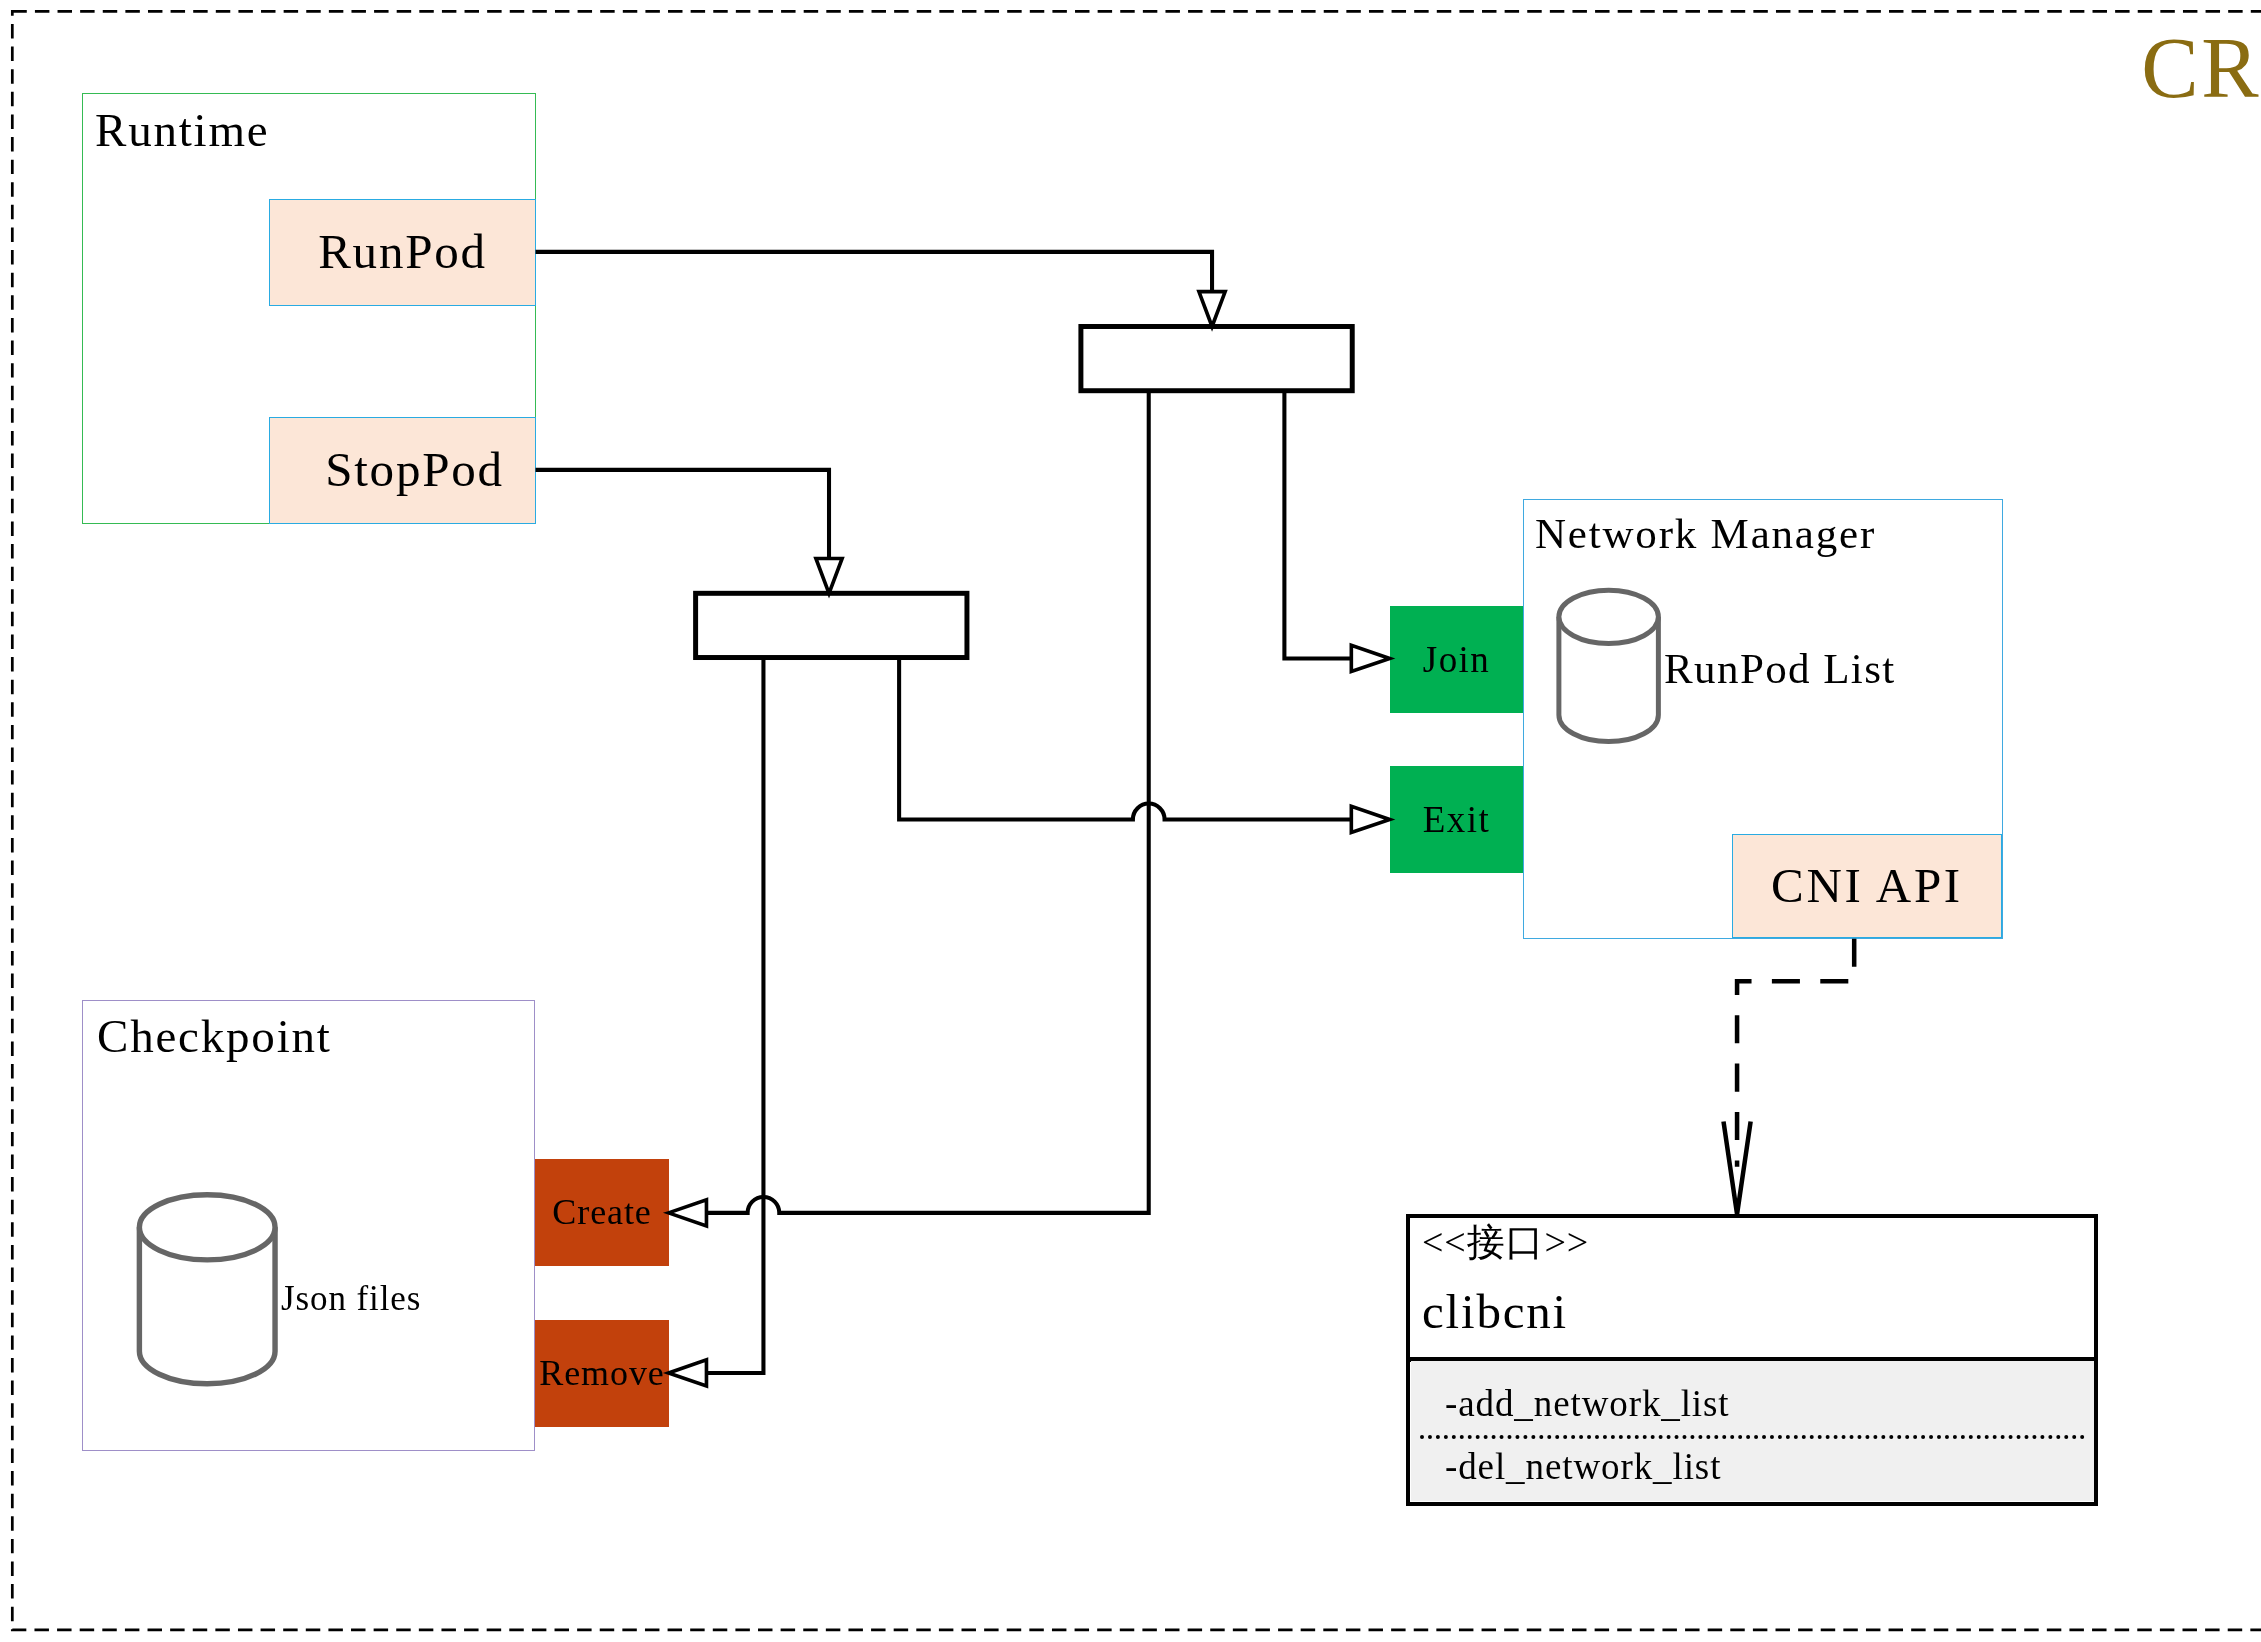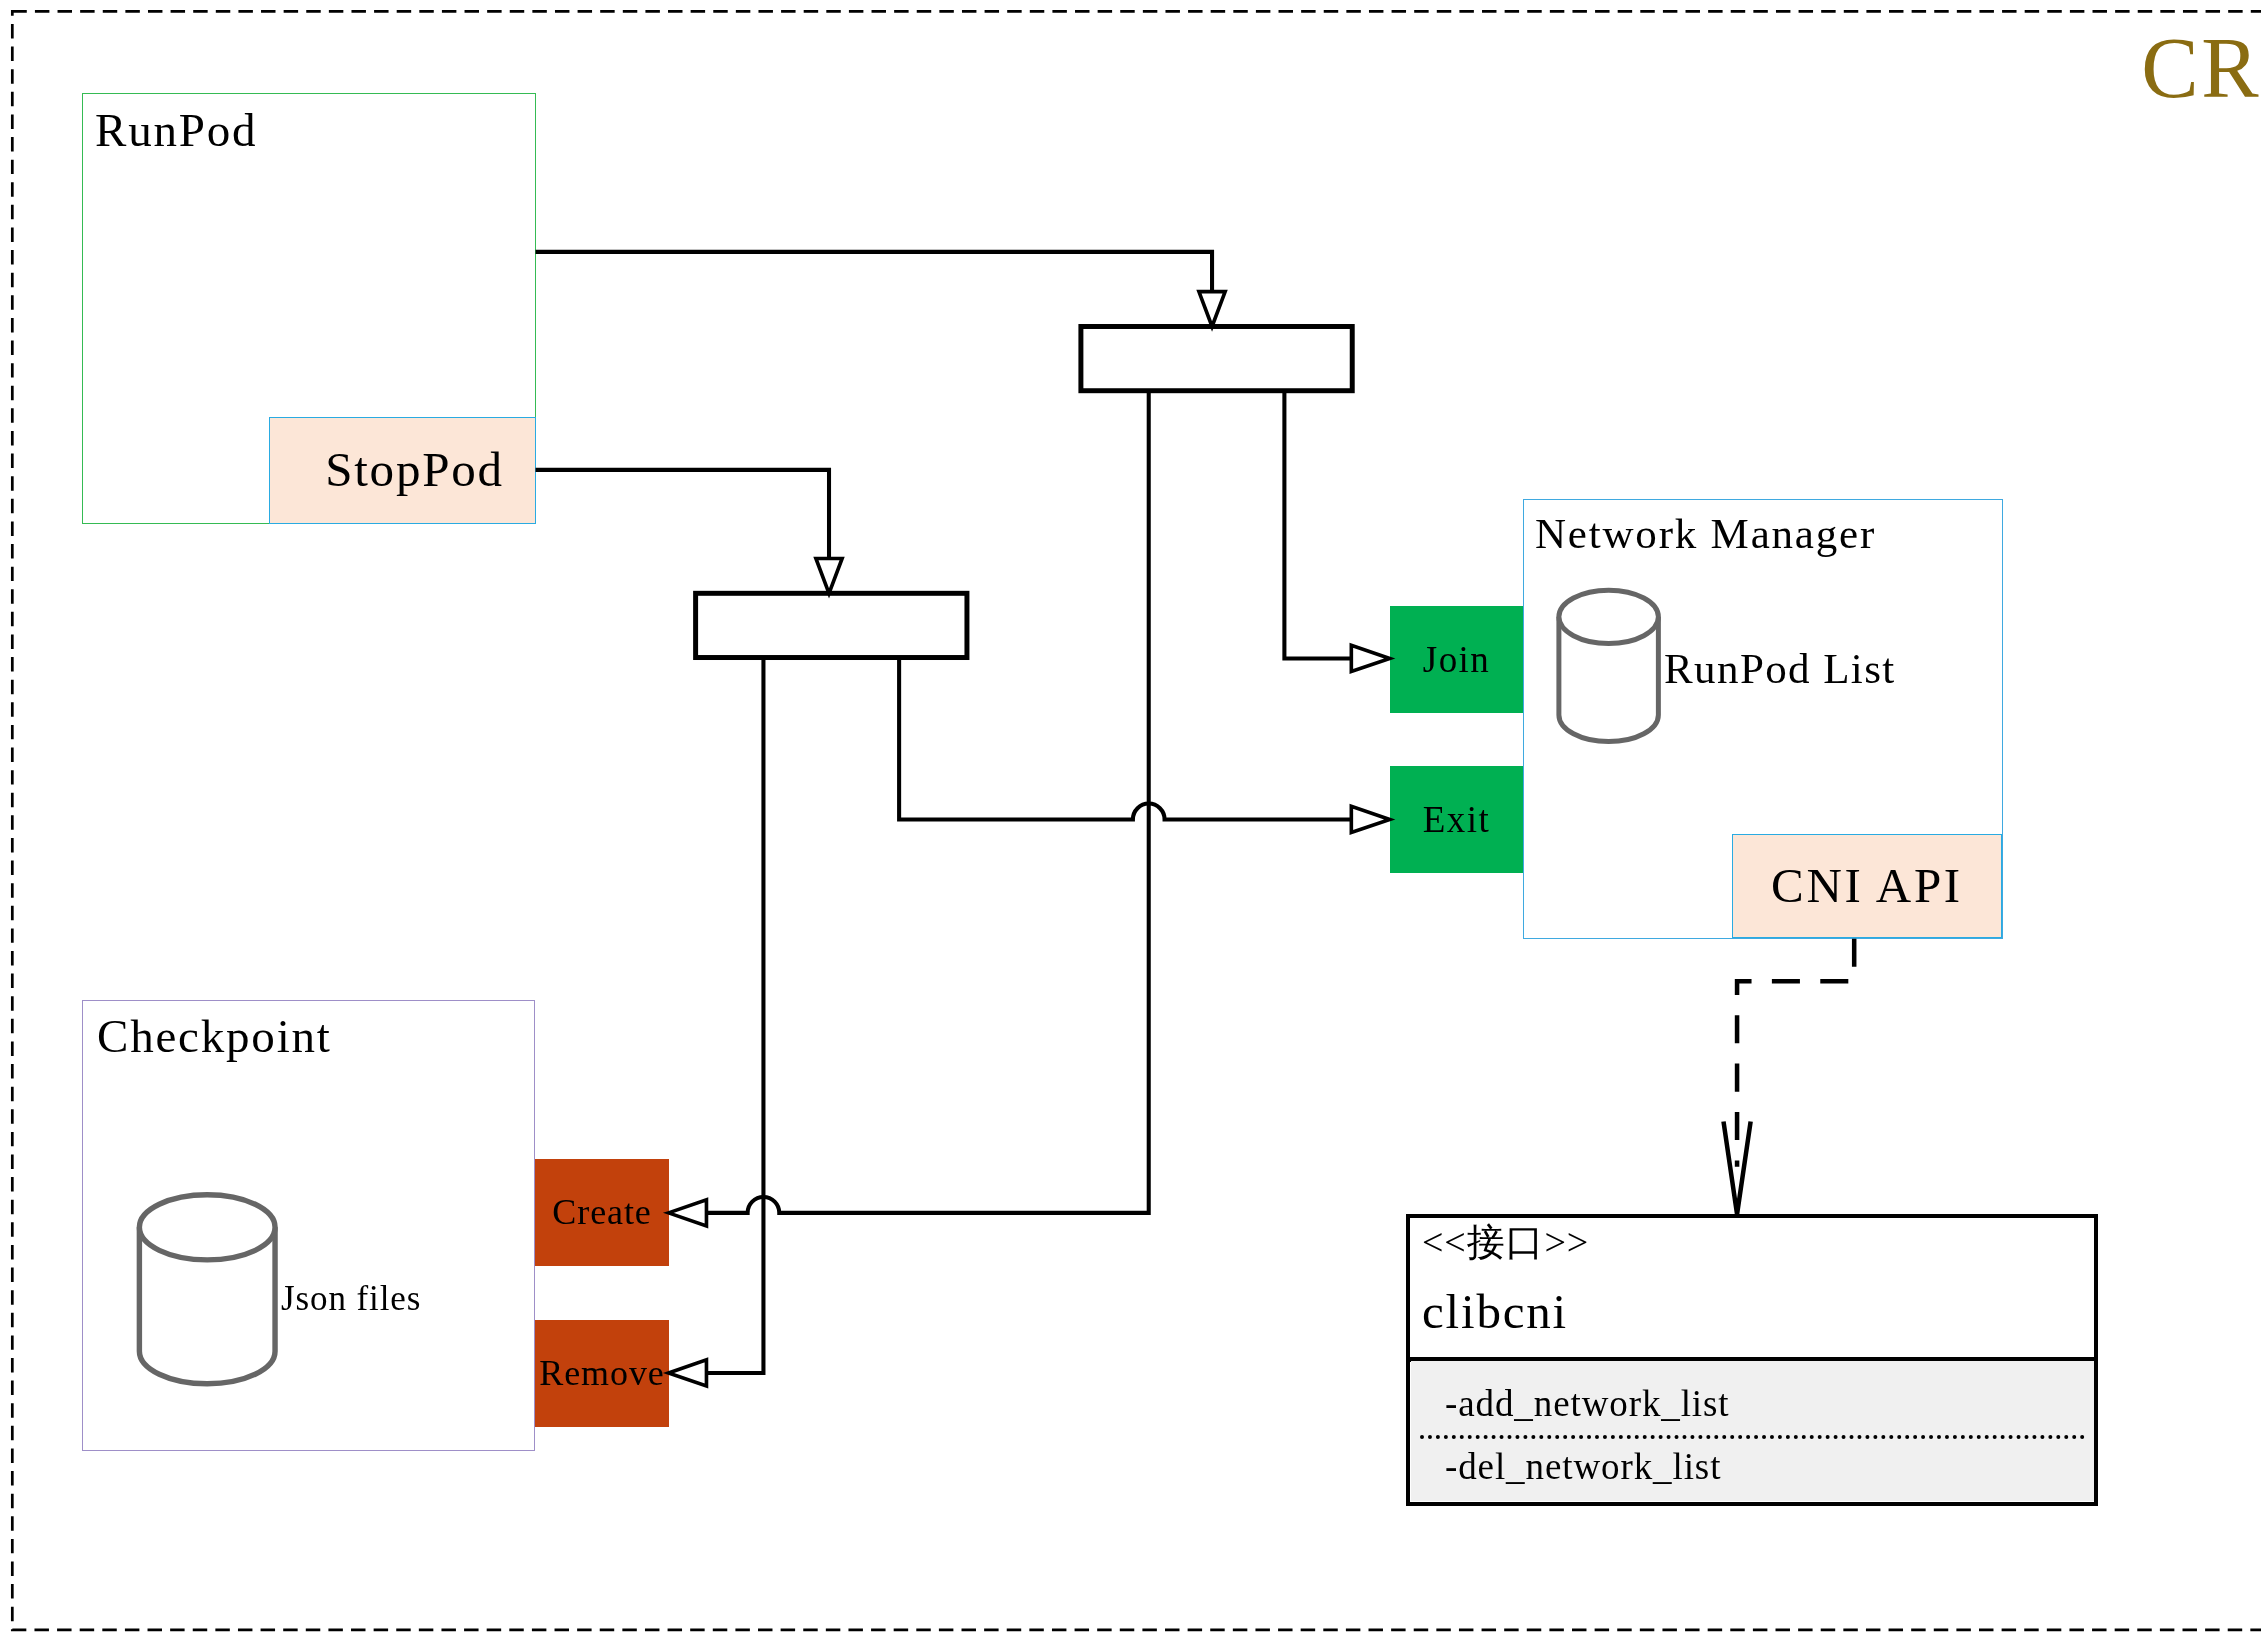--- a/index.html
+++ b/index.html
@@ -51,32 +51,33 @@
   
   #connector-layer{position:absolute;left:0;top:0;pointer-events:none;}
 </style>
 </head>
 <body>
 
 <div id="canvas">
 
   <div id="runtime-group" class="group">
   </div>
-  <div class="group-label abs" id="runtime-label">RunPod</div>
+  <div class="group-label abs" id="runtime-label">Runtime</div>
 
   <div id="checkpoint-group" class="group">
   </div>
   <div class="group-label abs" id="checkpoint-label">Checkpoint</div>
 
   <div id="nm-group" class="group">
   </div>
   <div class="group-label abs" id="nm-label">Network Manager</div>
 
   <div class="abs" id="cri-title">CRI</div>
 
+  <div class="mbox peach" id="runpod">RunPod</div>
   <div class="mbox peach" id="stoppod">StopPod</div>
 
   <div class="mbox greenbox" id="join">Join</div>
   <div class="mbox greenbox" id="exit">Exit</div>
   <div class="mbox peach" id="cni-api">CNI API</div>
   <div class="abs" id="network-list-label">RunPod List</div>
 
   <div class="mbox bluebox" id="create">Create</div>
   <div class="mbox bluebox" id="remove">Remove</div>
   <div class="abs" id="json-files-label">Json files</div>

